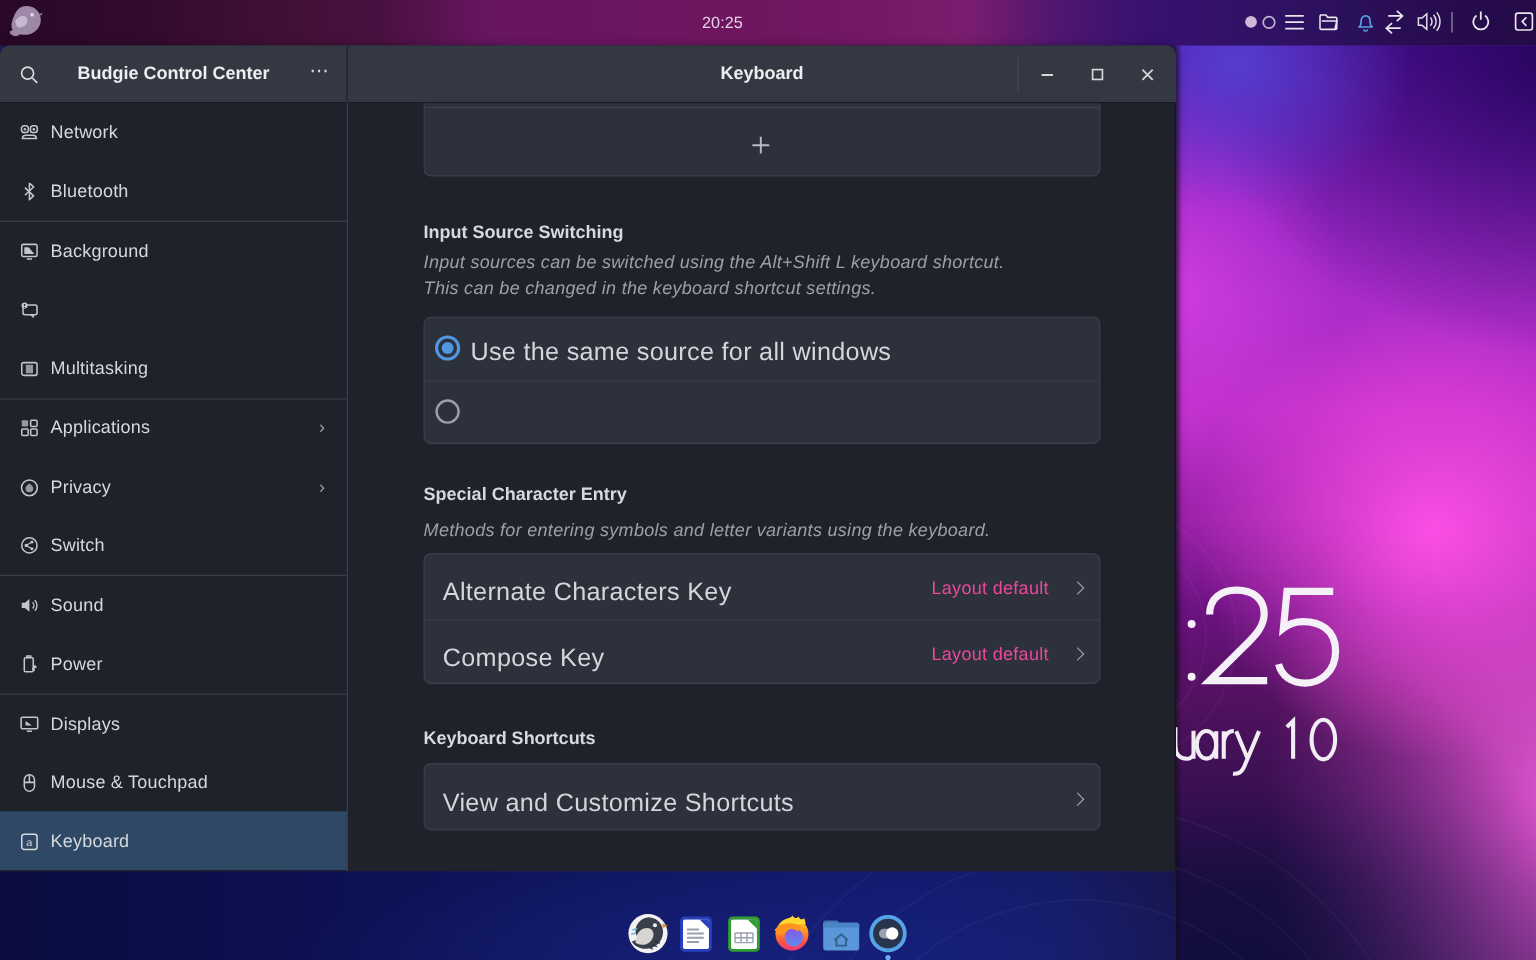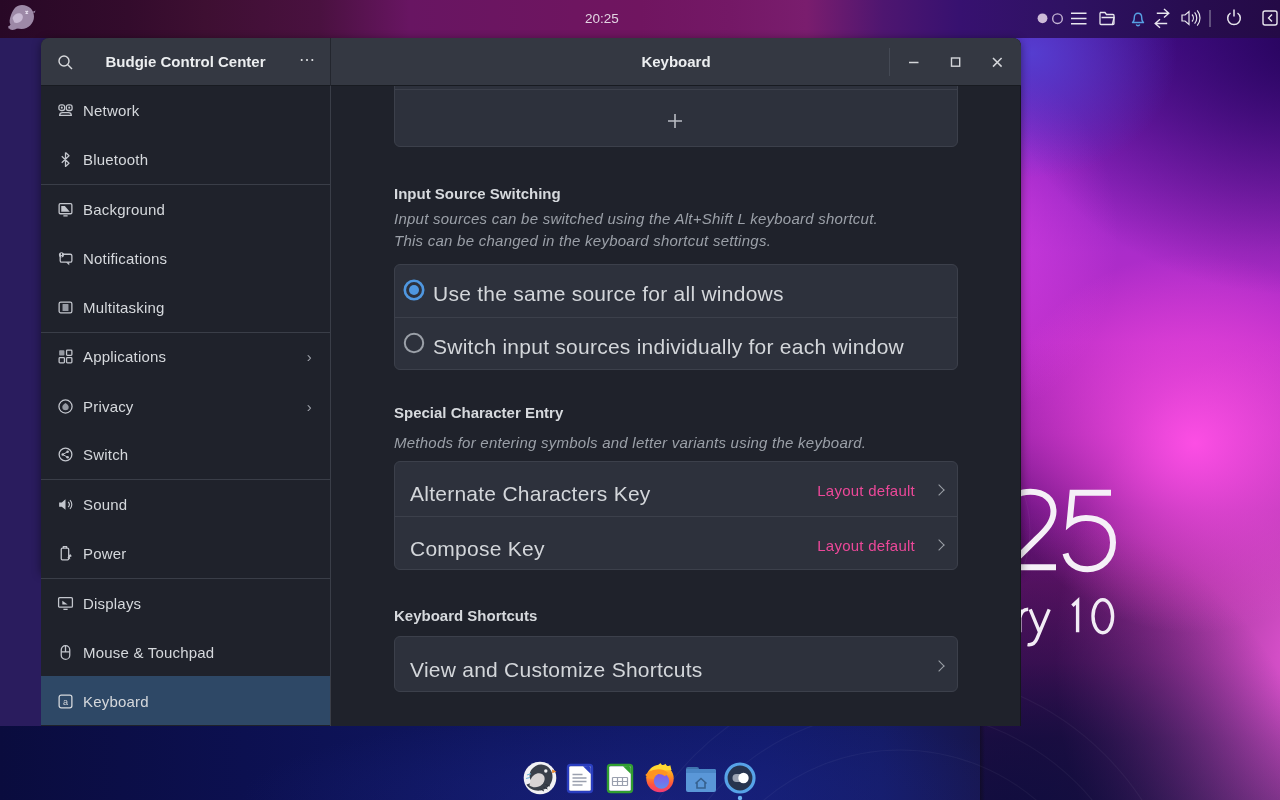--- a/index.html
+++ b/index.html
@@ -28,21 +28,21 @@
   linear-gradient(to right, #0a0c3e 0%, #0c1050 25%, #0f1660 50%, #111a6c 78%, #141b66 90%, #17164e 100%);
 }
 
 #clock { position:absolute; left:0; top:0; }
 
 
 #topbar { position:absolute; left:0; top:0; width:1204px; height:38px; color:#fff; }
 #tb-time { position:absolute; left:0; right:0; top:0; height:38px; line-height:38px; text-align:center; font-size:13.5px; color:#e2d4e2; }
 
 
-#win { position:absolute; left:0; top:38px; width:980px; height:534px; border-radius:8px 8px 0 0; box-shadow:0 2px 10px rgba(0,0,0,0.45), 0 1px 0 rgba(8,10,14,0.9);margin-left:41px; }
+#win { position:absolute; left:0; top:38px; width:980px; height:534px; border-radius:8px 8px 0 0; box-shadow:0 2px 10px rgba(0,0,0,0.45), 0 1px 0 rgba(8,10,14,0.9); }
 #sidebar { position:absolute; left:0; top:0; width:289px; height:688px; background:#1f222b; border-radius:8px 0 0 0; }
 #sb-head { position:absolute; left:0; top:0; width:289px; height:48px; background:#343842; border-radius:8px 0 0 0; border-bottom:1px solid #181b21; }
 #sb-title { position:absolute; left:0; right:0; top:0; height:48px; line-height:48px; text-align:center; font-weight:bold; font-size:15px; color:#eceef0; }
 #sb-dots { position:absolute; right:14px; top:0; height:48px; line-height:44px; color:#d8dadd; font-size:16px; letter-spacing:1px; }
 .sb-item { position:absolute; left:0; width:289px; height:49px; color:#d5d8dc; font-size:15px; letter-spacing:0.2px;text-decoration:underline; }
 .sb-item .lbl { position:absolute; left:42px; top:0; height:49px; line-height:49px; }
 .sb-item svg { position:absolute; left:16px; top:16px; }
 .sb-item .chev { position:absolute; right:18px; top:0; height:49px; line-height:49px; color:#9ca0a8; font-size:15px; }
 .sb-sep { position:absolute; left:0; width:289px; height:1px; background:#3a3e48; }
 #sb-sel { position:absolute; left:0; top:638px; width:289px; height:49px; background:#2e4866; }
@@ -142,21 +142,20 @@
         <div class="sb-item" style="top:195.5px">
             <svg width="17" height="17" viewBox="0 0 16 16">
               <g fill="none" stroke="#c3c6cd" stroke-width="1.2">
                 <rect x="3" y="4" width="11" height="7.5" rx="1.5"></rect>
                 <path d="M11.5 11.5v2.8l-3.2-2.8z" fill="#c3c6cd" stroke="none"></path>
                 <circle cx="4.2" cy="4.4" r="2.4" fill="#c3c6cd" stroke="none"></circle>
                 <path d="M4.2 3.1v1.7" stroke="#1f222b" stroke-width="1"></path>
                 <circle cx="4.2" cy="5.9" r=".5" fill="#1f222b" stroke="none"></circle>
               </g>
             </svg>
-            <span class="lbl">Notifications</span>
           </div>
         <div class="sb-item" style="top:244.5px">
             <svg width="17" height="17" viewBox="0 0 16 16">
               <g fill="none" stroke="#c3c6cd" stroke-width="1.2">
                 <rect x="2" y="3" width="12" height="10" rx="1.5"></rect>
                 <rect x="5.2" y="4.7" width="5.6" height="6.6" rx="0.5" fill="#9599a2" stroke="none"></rect>
               </g>
             </svg>
             <span class="lbl">Multitasking</span>
           </div>
@@ -273,21 +272,20 @@
         <div class="card" style="left:63px;top:178px;width:564px;height:106px"></div>
         <div class="divider" style="left:64px;top:231px;width:562px"></div>
         <svg width="22" height="22" style="position:absolute;left:72px;top:193px" viewBox="0 0 22 22">
             <circle cx="11" cy="11" r="9.2" fill="none" stroke="#4f97e0" stroke-width="2.6"></circle>
             <circle cx="11" cy="11" r="5" fill="#4f97e0"></circle>
           </svg>
         <div class="rowtxt" style="left:102px;top:196px">Use the same source for all windows</div>
         <svg width="22" height="22" style="position:absolute;left:72px;top:246px" viewBox="0 0 22 22">
             <circle cx="11" cy="11" r="9.2" fill="none" stroke="#9ba0a8" stroke-width="2"></circle>
           </svg>
-        <div class="rowtxt" style="left:102px;top:249px">Switch input sources individually for each window</div>
 
         <div class="h-sec" style="left:63px;top:318px">Special Character Entry</div>
         <div class="p-sec" style="left:63px;top:346px">Methods for entering symbols and letter variants using the keyboard.</div>
 
         <div class="card" style="left:63px;top:375px;width:564px;height:109px"></div>
         <div class="divider" style="left:64px;top:430px;width:562px"></div>
         <div class="rowtxt" style="left:79px;top:396px">Alternate Characters Key</div>
         <div class="rowval" style="right:106px;top:396px">Layout default</div>
         <div class="chevron" style="left:604px;top:400px"></div>
         <div class="rowtxt" style="left:79px;top:451px">Compose Key</div>

